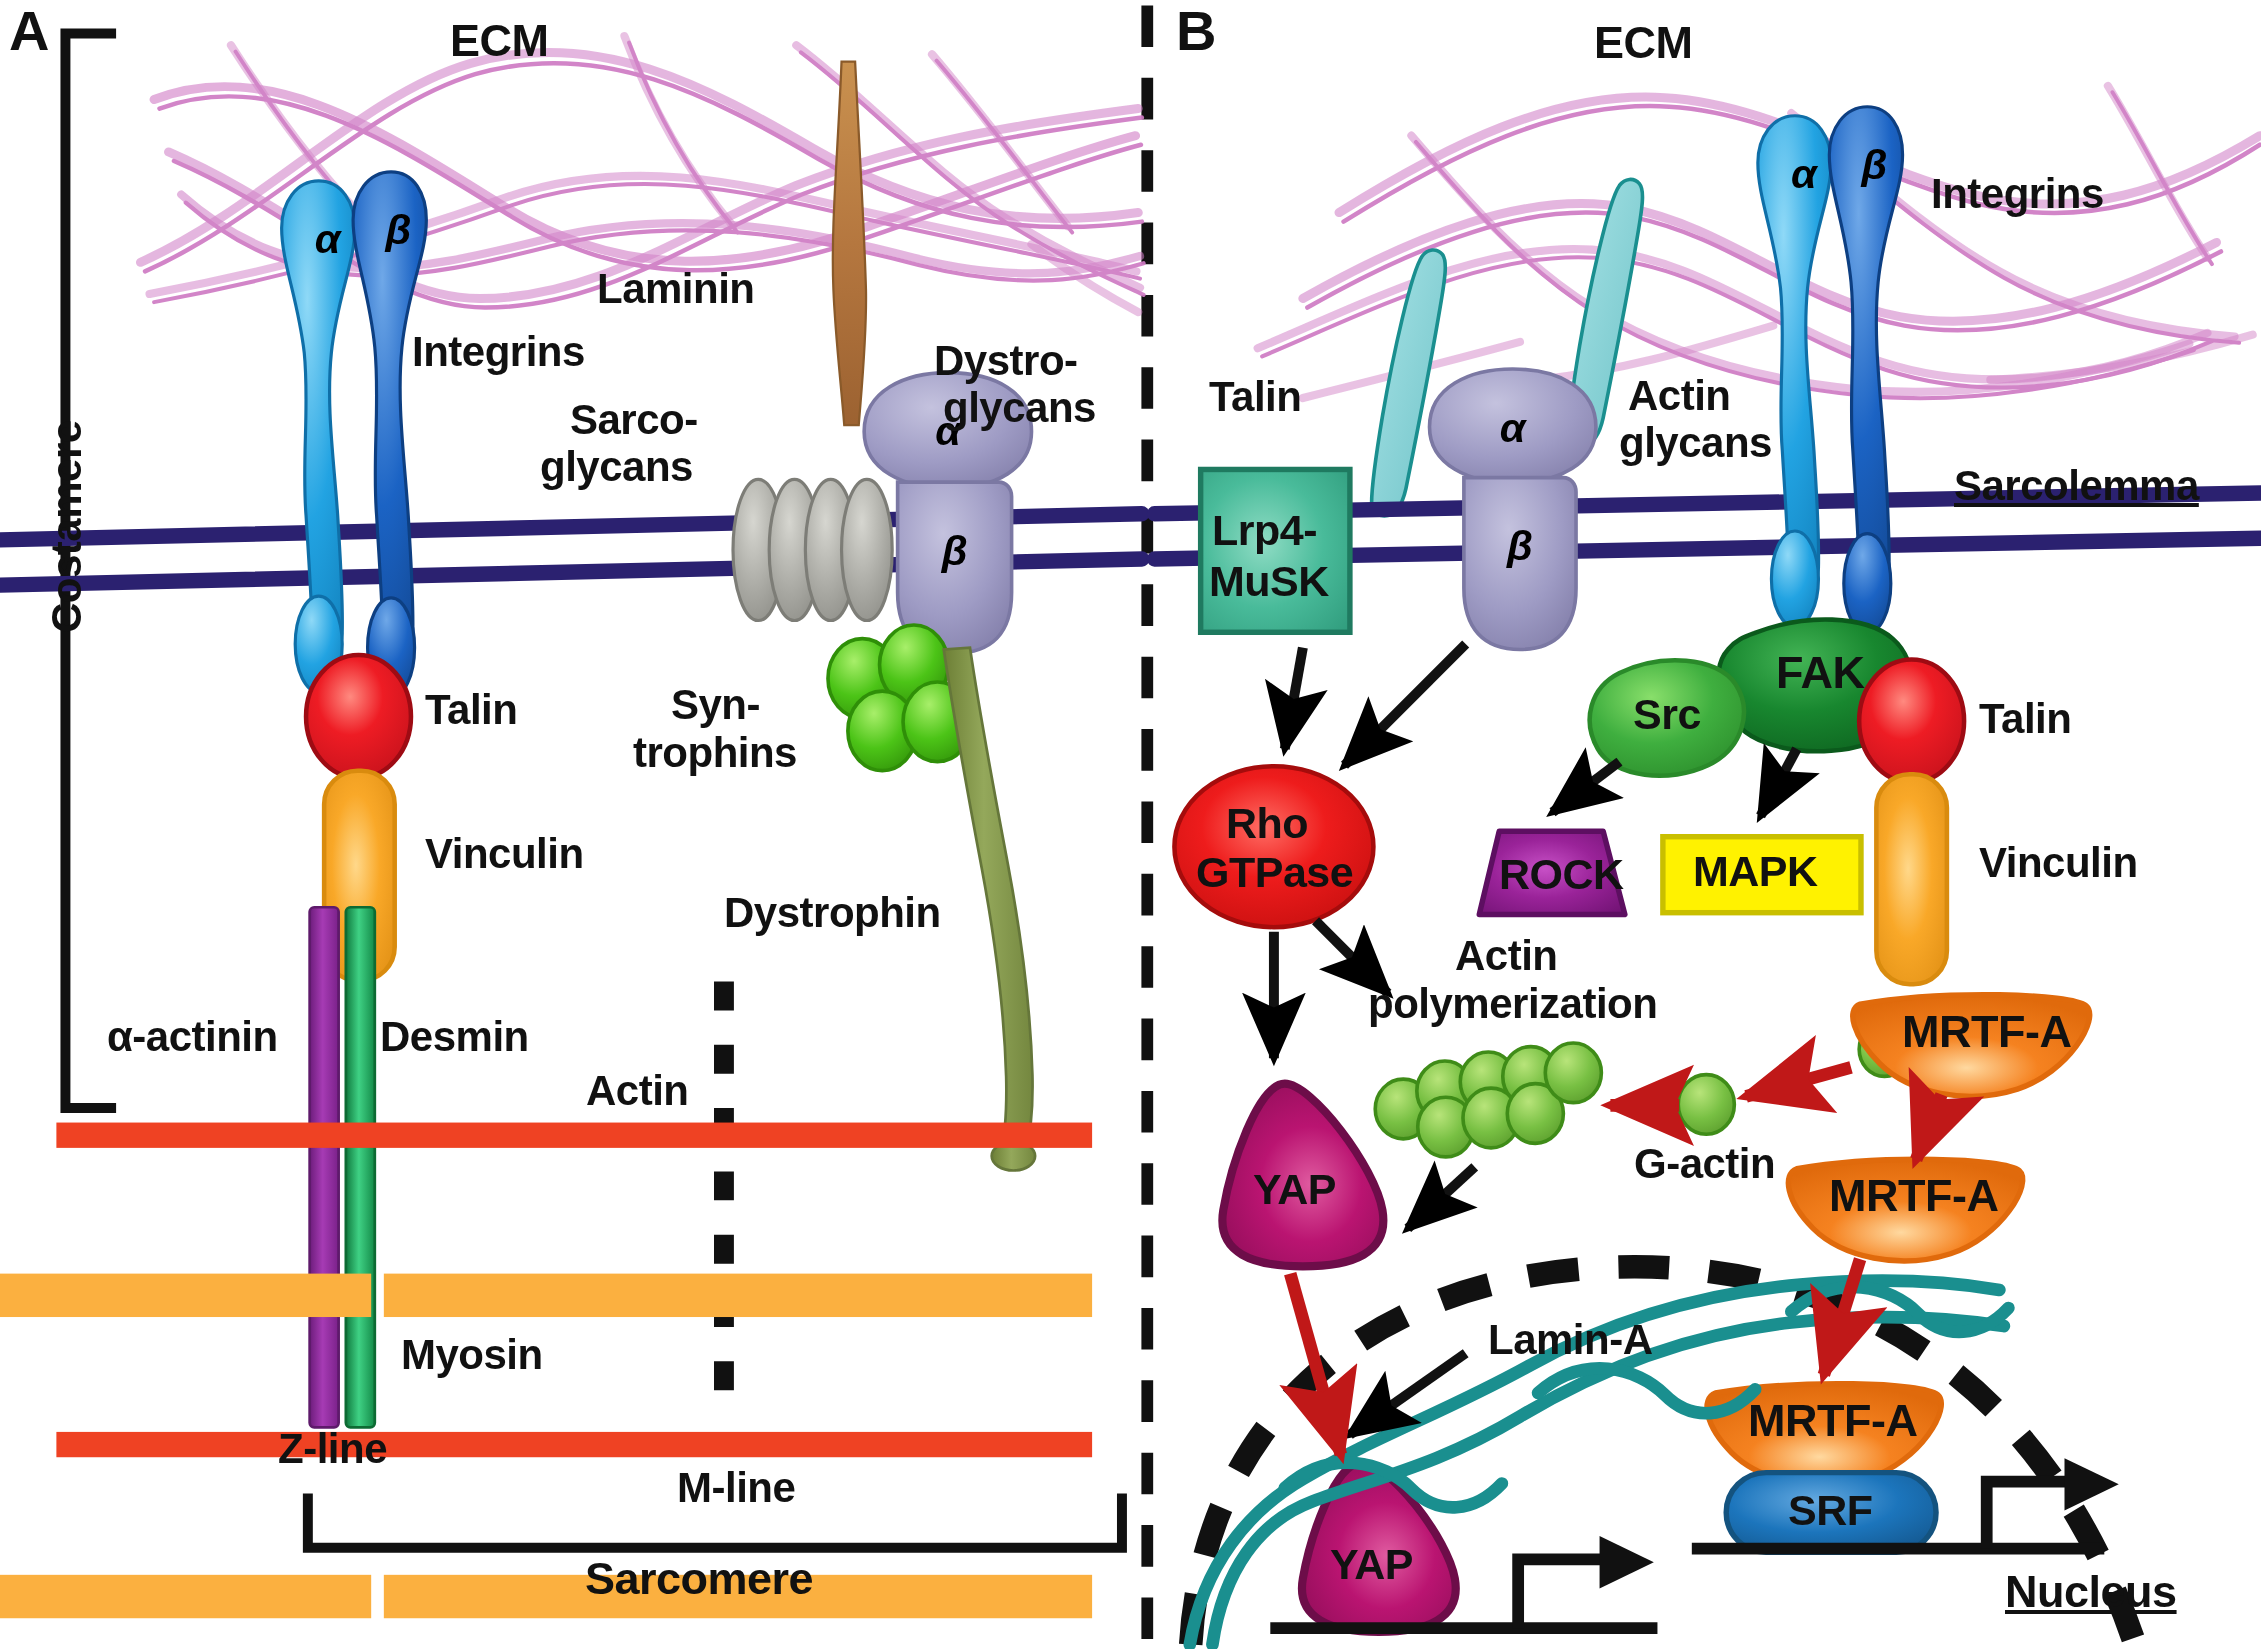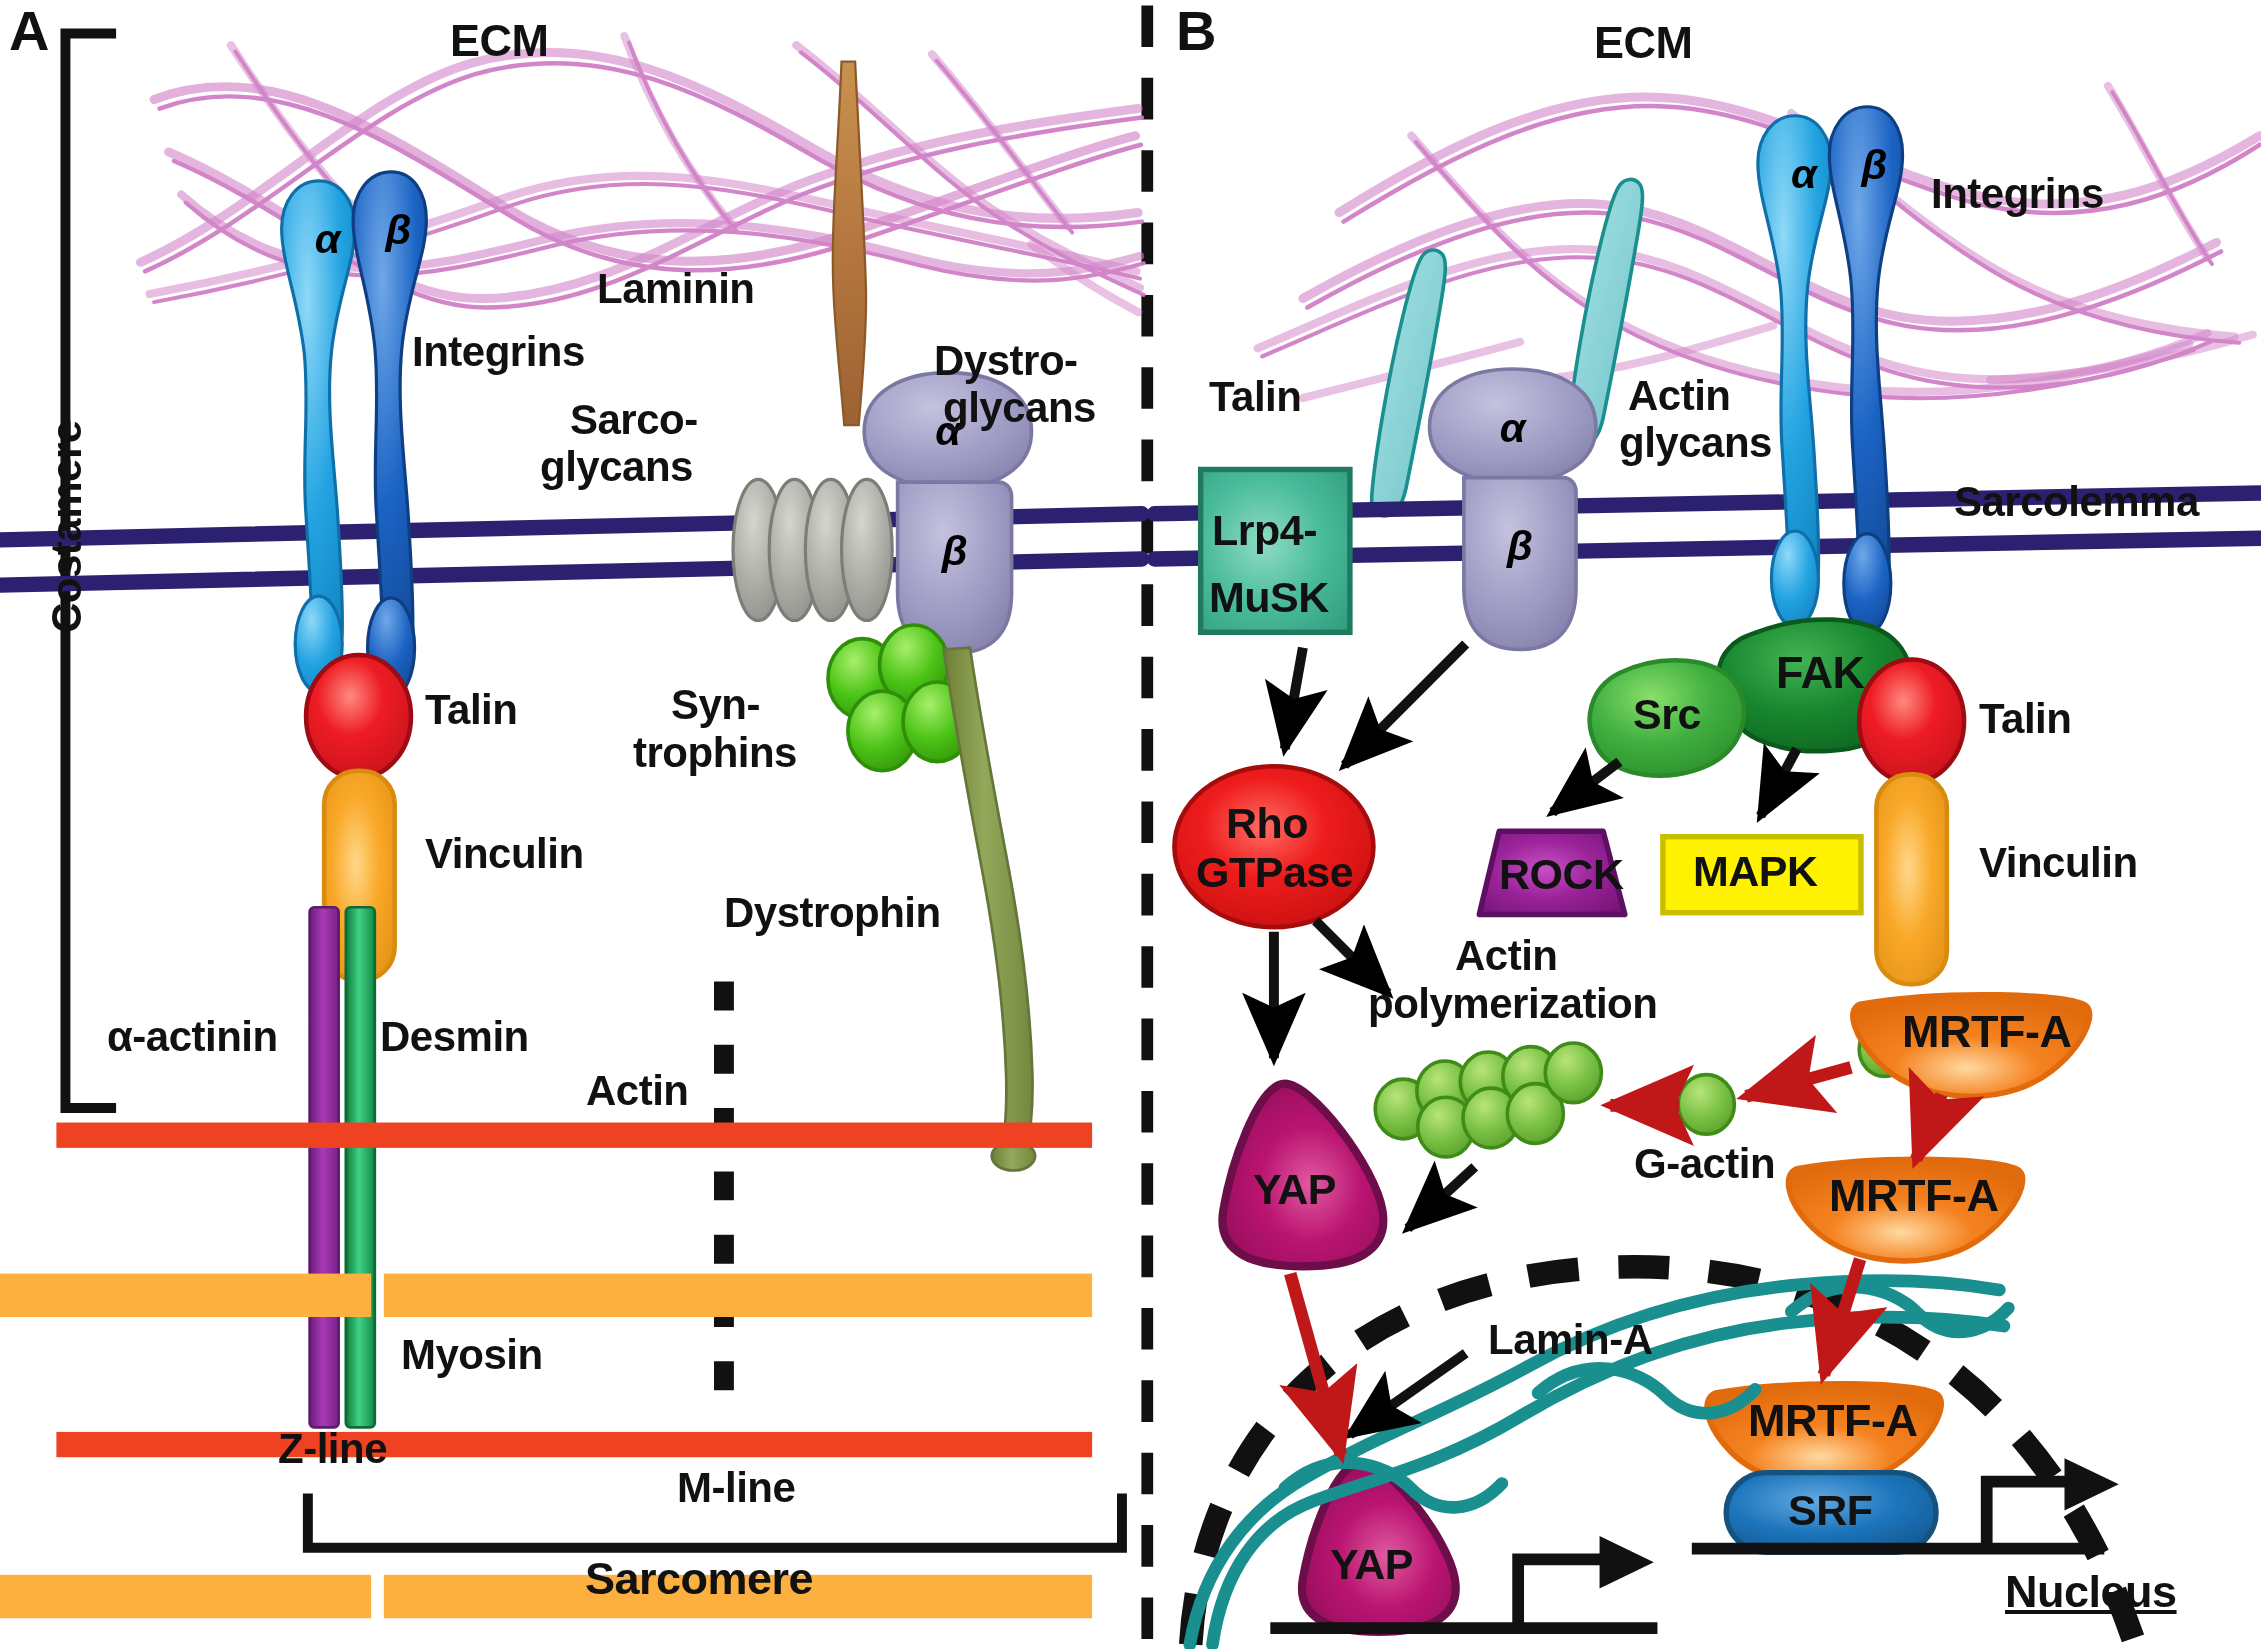--- a/index.html
+++ b/index.html
@@ -480,31 +480,31 @@
 <div class="lbl" style="left:401px; top:1333px; font-size:42px;">Myosin</div>
 <div class="lbl" style="left:278px; top:1427px; font-size:42px;">Z-line</div>
 <div class="lbl" style="left:677px; top:1427px; font-size:42px;margin-top:39px;">M-line</div>
 <div class="lbl" style="left:585px; top:1556px; font-size:45px;">Sarcomere</div>
 
 <div class="lbl" style="left:1594px; top:20px; font-size:45px;">ECM</div>
 <div class="lbl" style="left:1209px; top:375px; font-size:42px;">Talin</div>
 <div class="lbl" style="left:1628px; top:374px; font-size:42px;">Actin</div>
 <div class="lbl" style="left:1619px; top:421px; font-size:42px;">glycans</div>
 <div class="lbl" style="left:1931px; top:172px; font-size:42px;">Integrins</div>
-<div class="lbl" style="left:1954px; top:480px; font-size:42px;">Sarcolemma</div>
+<div class="lbl" style="left:1954px; top:464px; font-size:42px;text-decoration:underline;">Sarcolemma</div>
 <div class="lbl" style="left:1979px; top:697px; font-size:42px;">Talin</div>
 <div class="lbl" style="left:1979px; top:841px; font-size:42px;">Vinculin</div>
 <div class="lbl" style="left:1455px; top:934px; font-size:42px;">Actin</div>
 <div class="lbl" style="left:1368px; top:982px; font-size:42px;">polymerization</div>
 <div class="lbl" style="left:1634px; top:1142px; font-size:42px;">G-actin</div>
 <div class="lbl" style="left:1488px; top:1318px; font-size:42px;">Lamin-A</div>
 <div class="lbl" style="left:2005px; top:1569px; font-size:45px;text-decoration:underline;">Nucleus</div>
 
 <div class="lbl" style="left:1212px; top:508px; font-size:43px;text-align:right;">Lrp4-</div>
-<div class="lbl" style="left:1209px; top:559px; font-size:43px;margin-top:16px;">MuSK</div>
+<div class="lbl" style="left:1209px; top:559px; font-size:43px;">MuSK</div>
 
 <div class="lbl" style="left:1226px; top:801px; font-size:43px;">Rho</div>
 <div class="lbl" style="left:1196px; top:850px; font-size:43px;">GTPase</div>
 
 <div class="lbl" style="left:1488px; top:852px; font-size:43px;margin-left:11px;">ROCK</div>
 <div class="lbl" style="left:1693px; top:849px; font-size:43px;">MAPK</div>
 <div class="lbl" style="left:1633px; top:692px; font-size:43px;">Src</div>
 <div class="lbl" style="left:1776px; top:650px; font-size:45px;">FAK</div>
 
 <div class="lbl" style="left:1253px; top:1167px; font-size:43px;">YAP</div>

